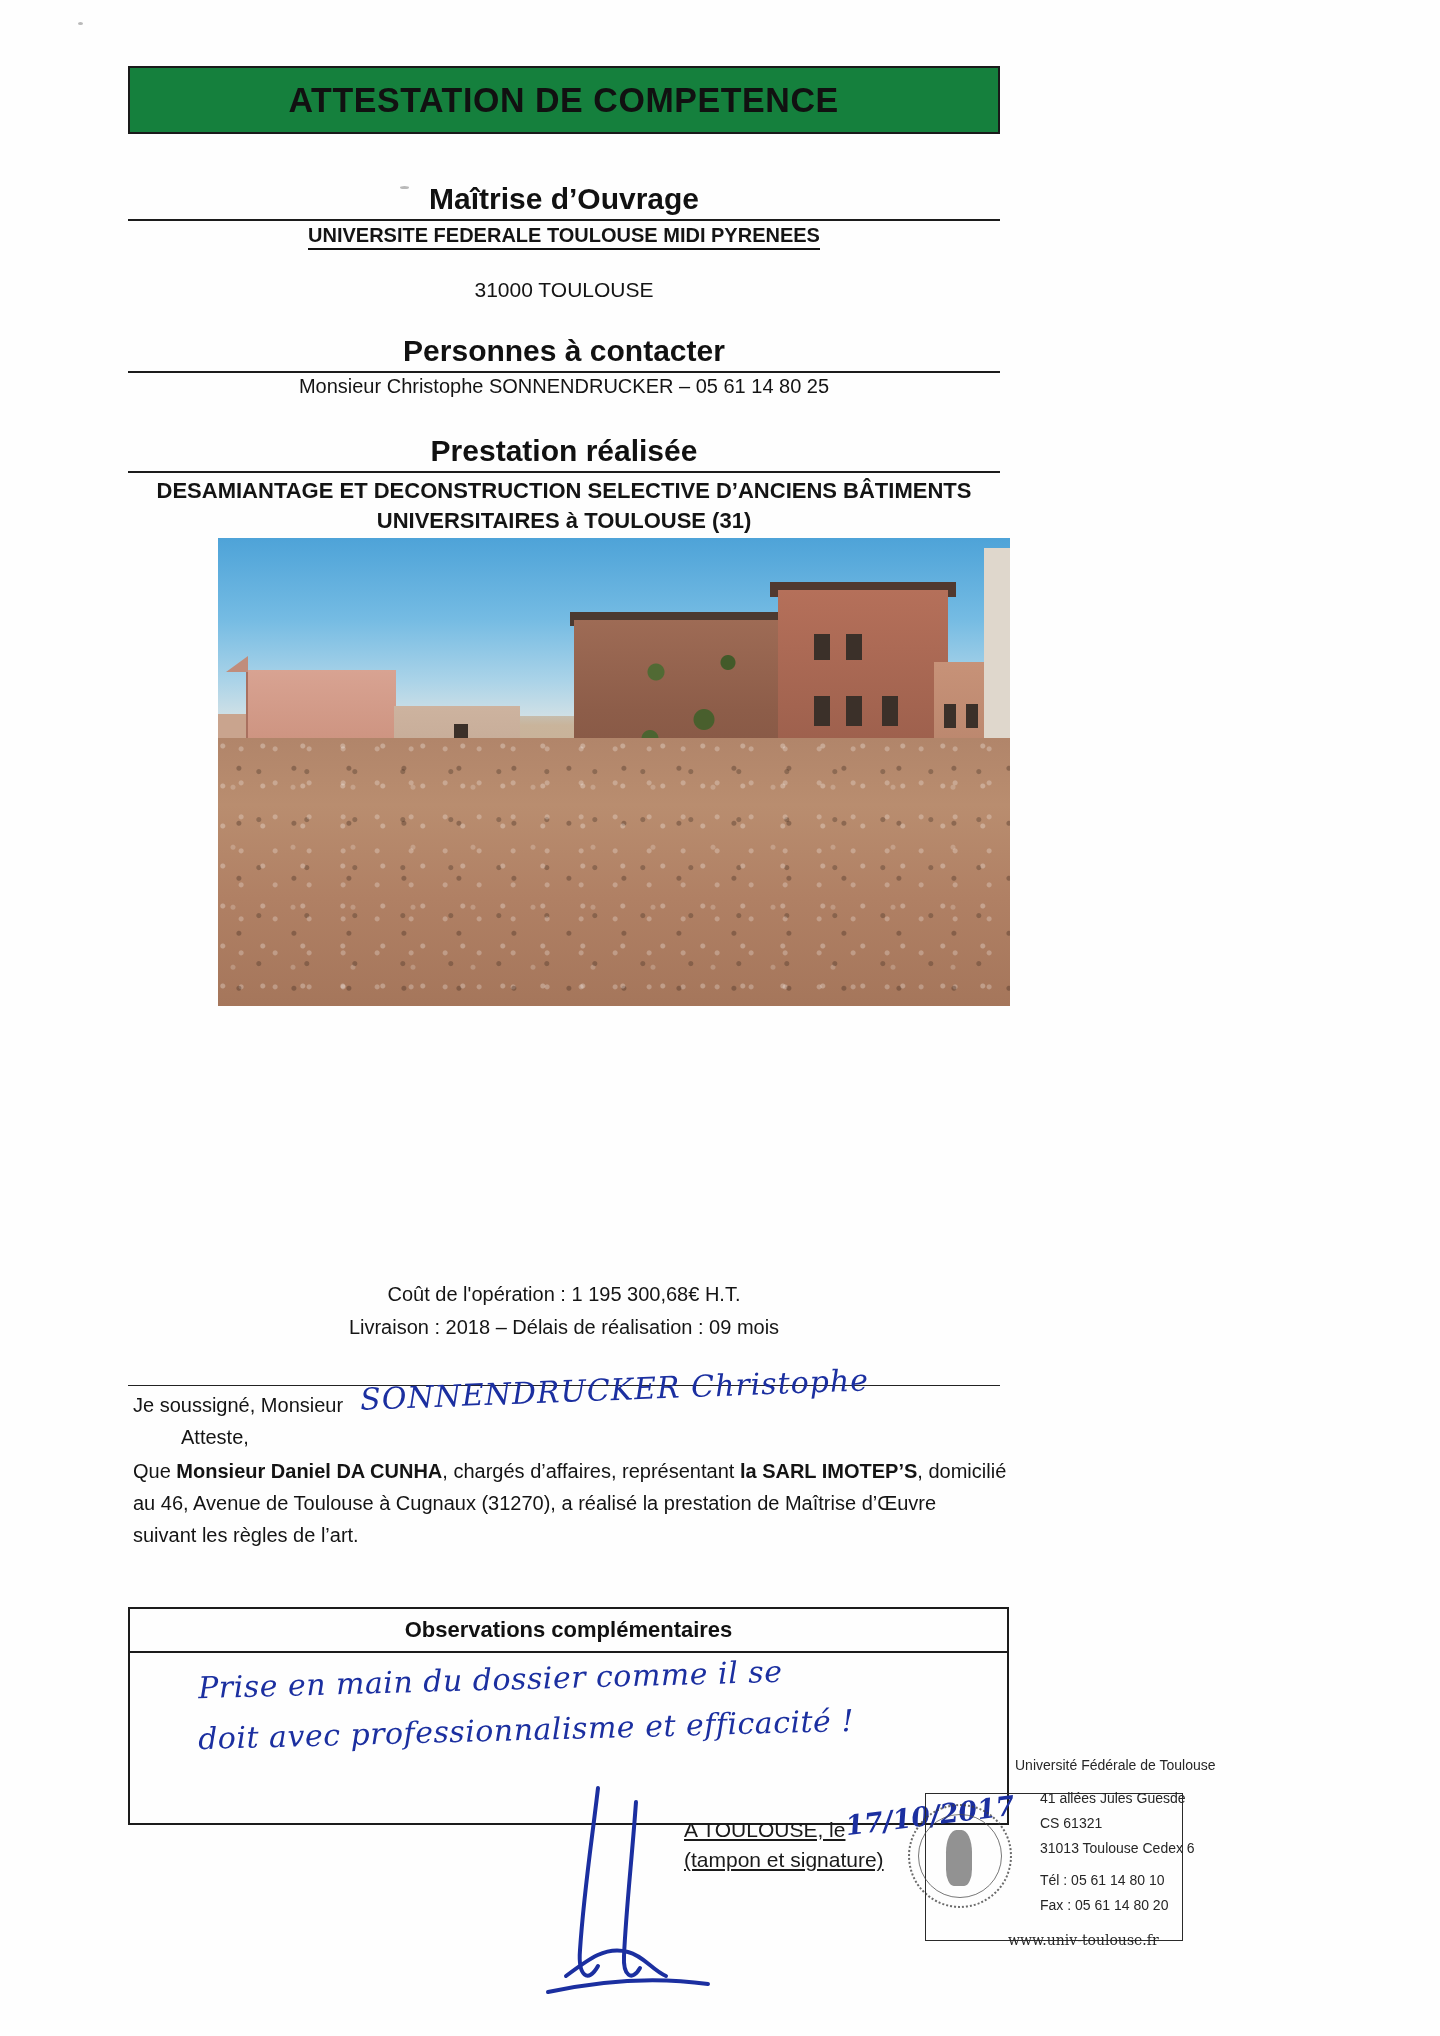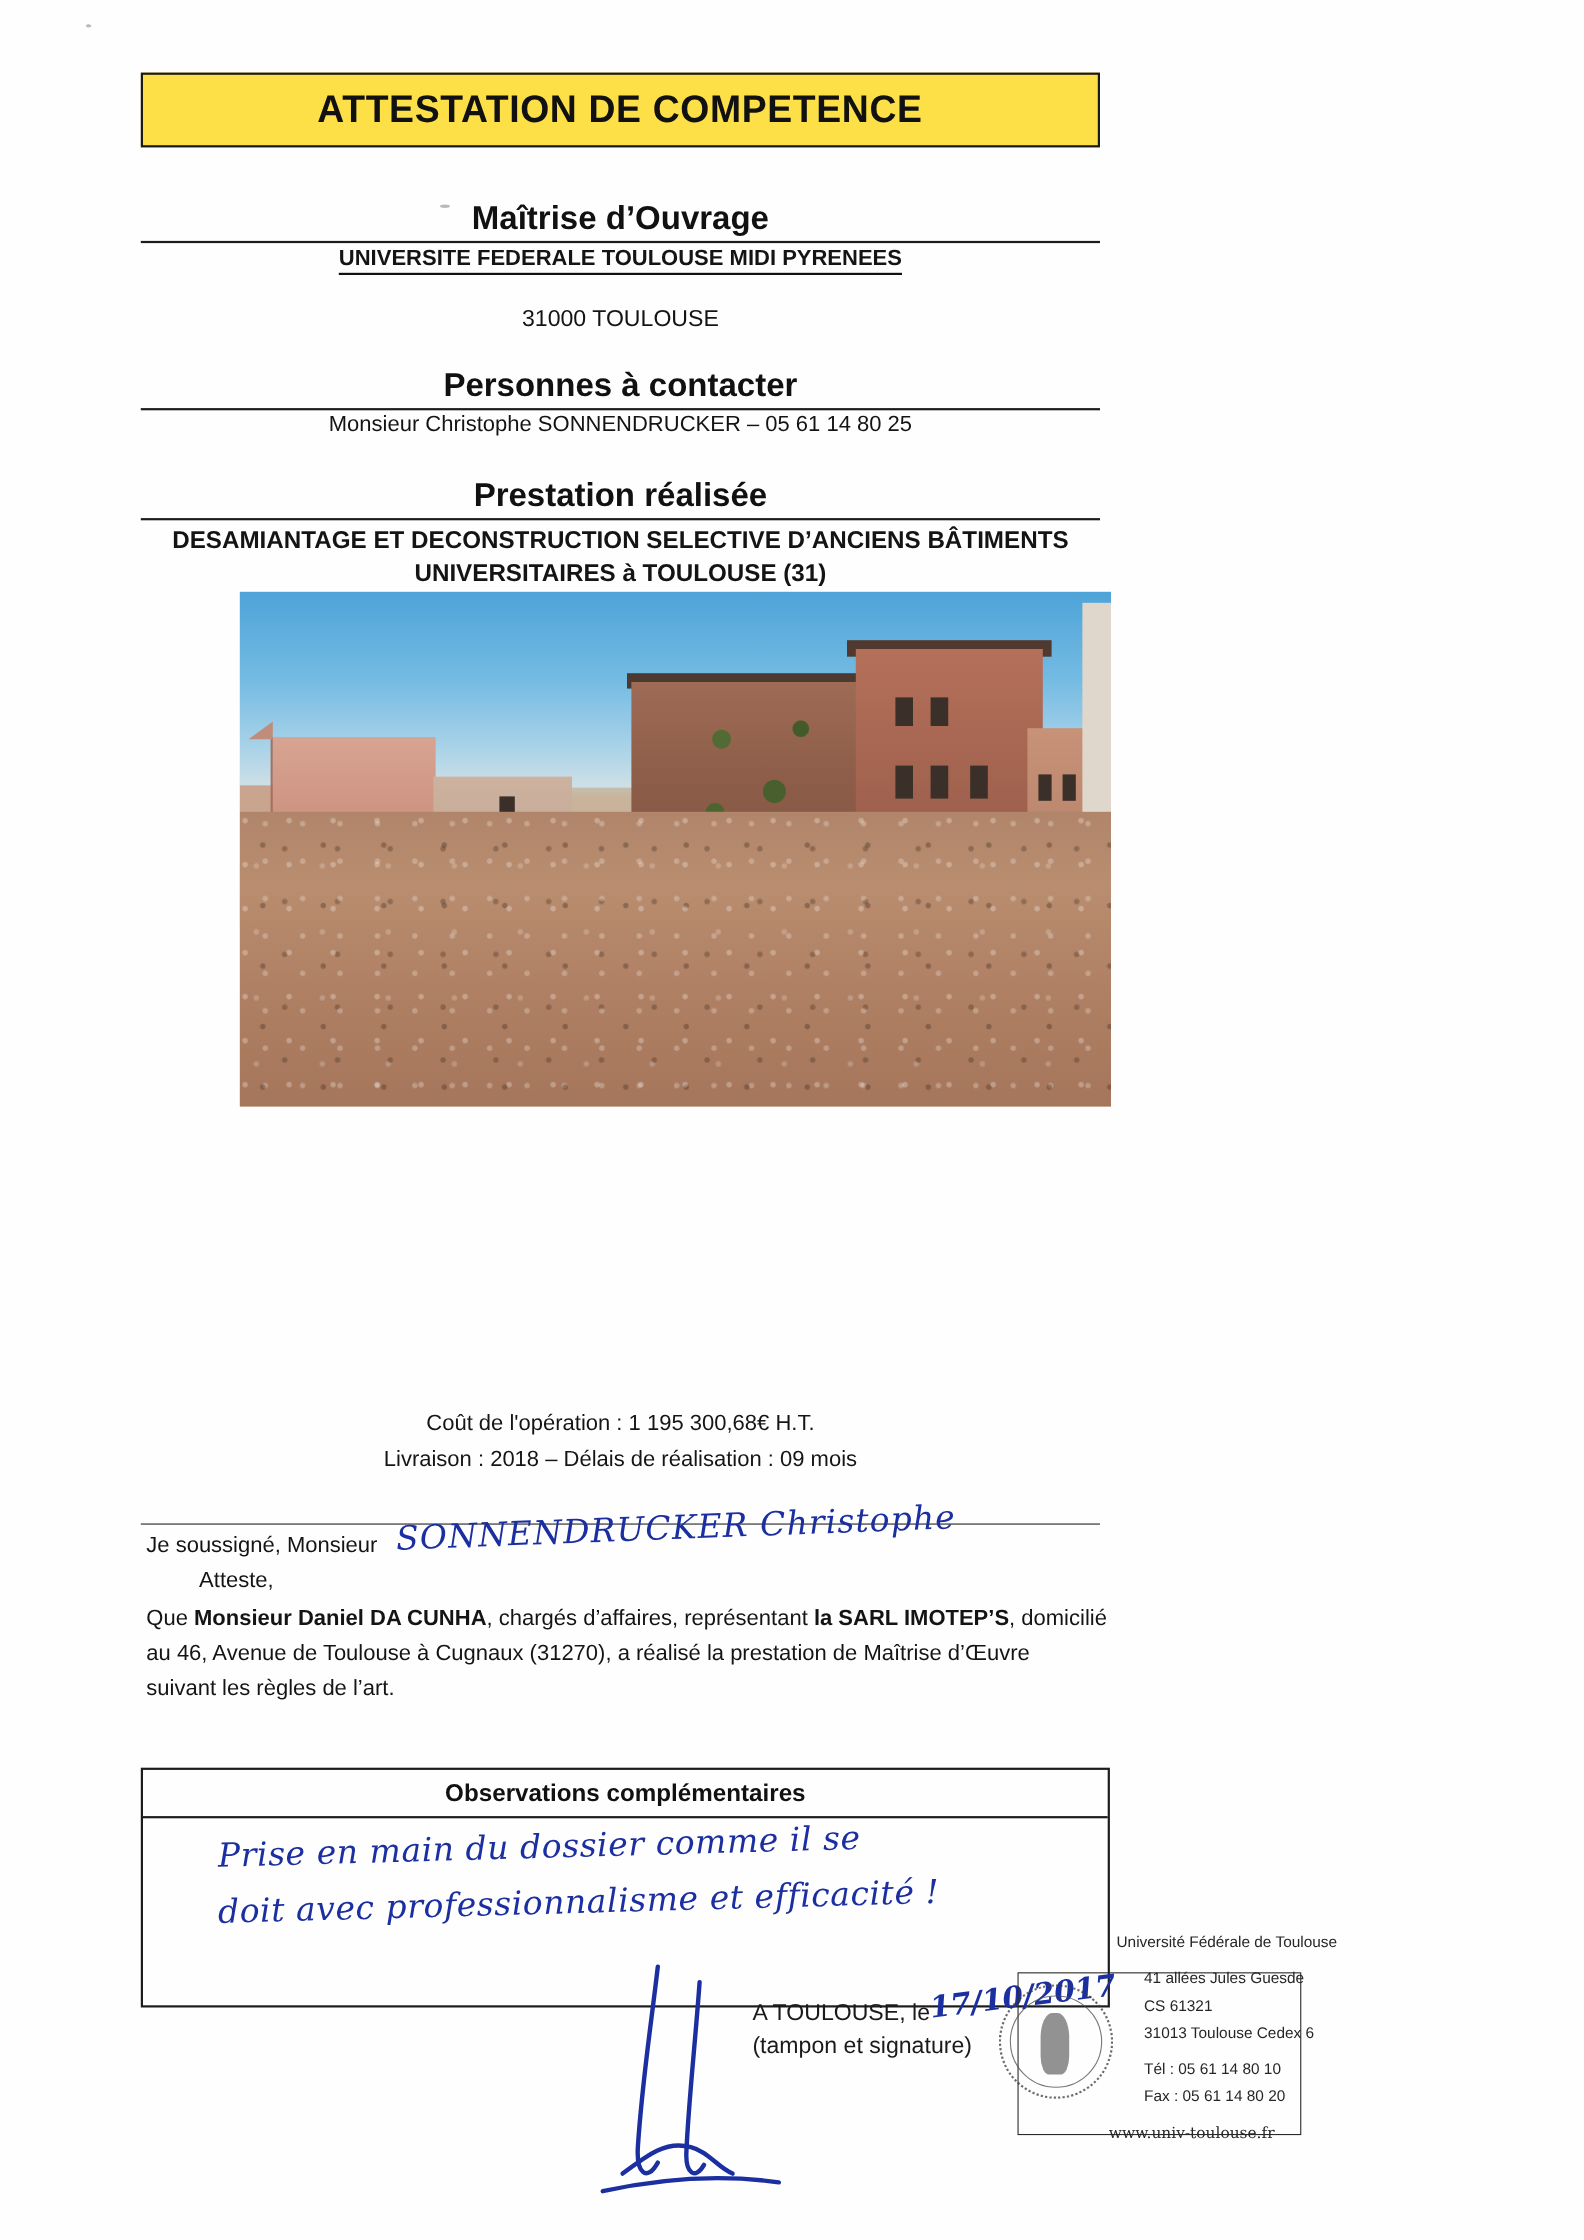--- a/index.html
+++ b/index.html
@@ -22,21 +22,21 @@
     background: #fefefe;
   }
   .scanspeck { position:absolute; background:#b9b9b9; border-radius:50%; }
 
   
   .title-box {
     position: absolute;
     left: 128px; top: 66px;
     width: 872px; height: 68px;
     border: 2px solid #1a1a1a;
-    background: #fde047;
+    background: #15803d;
     display: flex;
     align-items: center;
     justify-content: center;
   }
   .title-box .title-text {
     font-size: 35px;
     font-weight: bold;
     letter-spacing: 0.6px;
     color: #111;
     transform: scaleX(0.97);
@@ -252,20 +252,21 @@
     position:absolute; left:36%; top:24%;
     width:26px; height:56px;
     background:#4a4a4a;
     border-radius:40% 40% 30% 30%;
     opacity:.8;
   }
   .sign-lines {
     position:absolute;
     font-size:21px;
     color:#1a1a1a;
+    text-decoration:underline;
   }
 </style>
 </head>
 <body>
 
 <div class="page">
 
   <div class="scanspeck" style="left:78px;top:22px;width:5px;height:3px;"></div>
   <div class="scanspeck" style="left:400px;top:186px;width:9px;height:3px;"></div>
 

